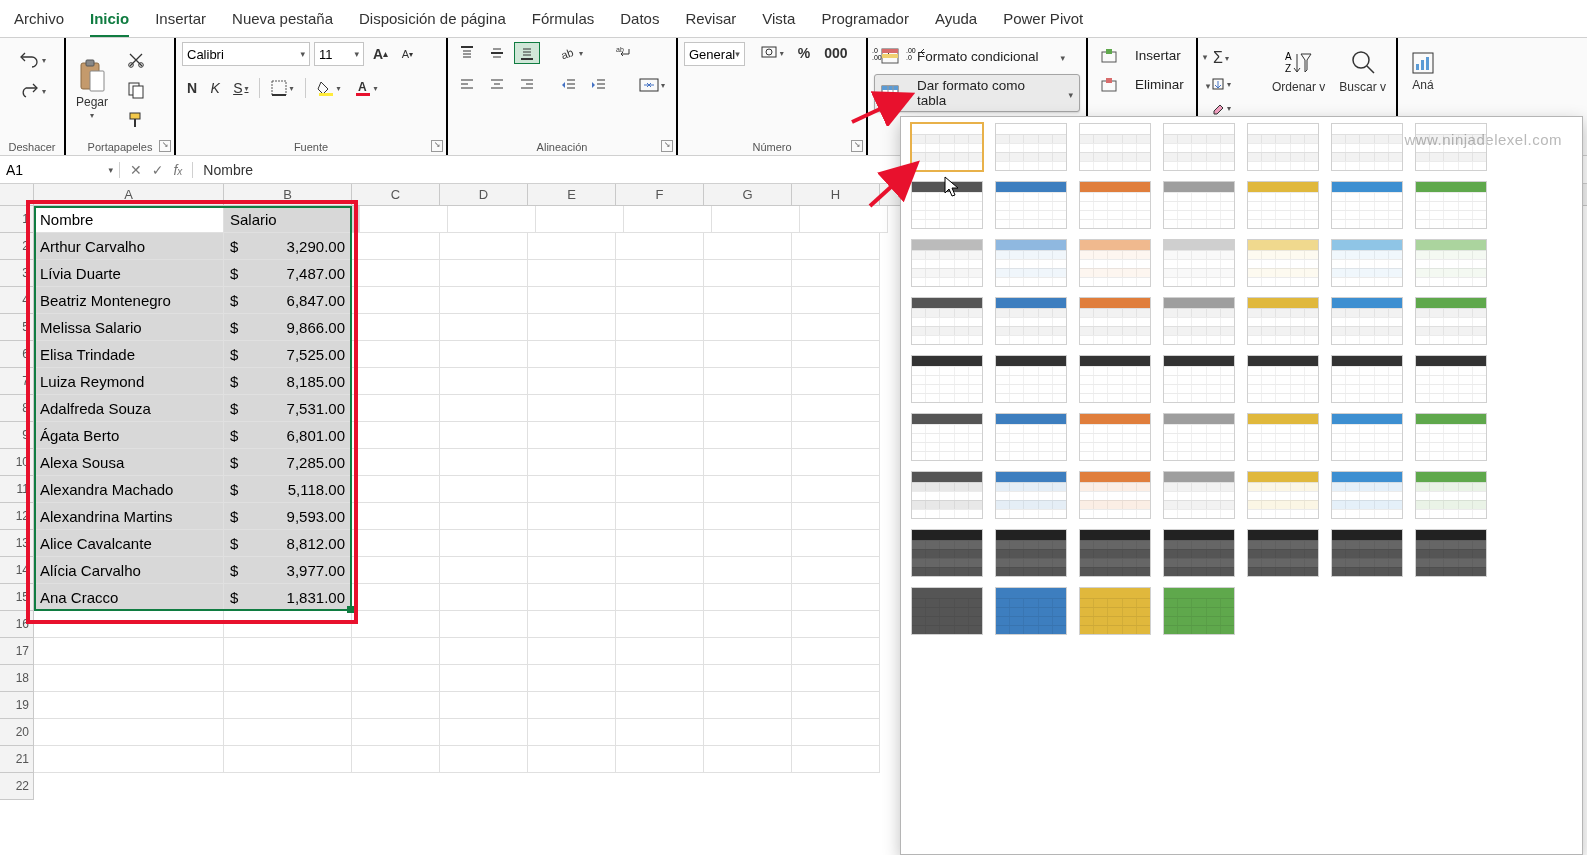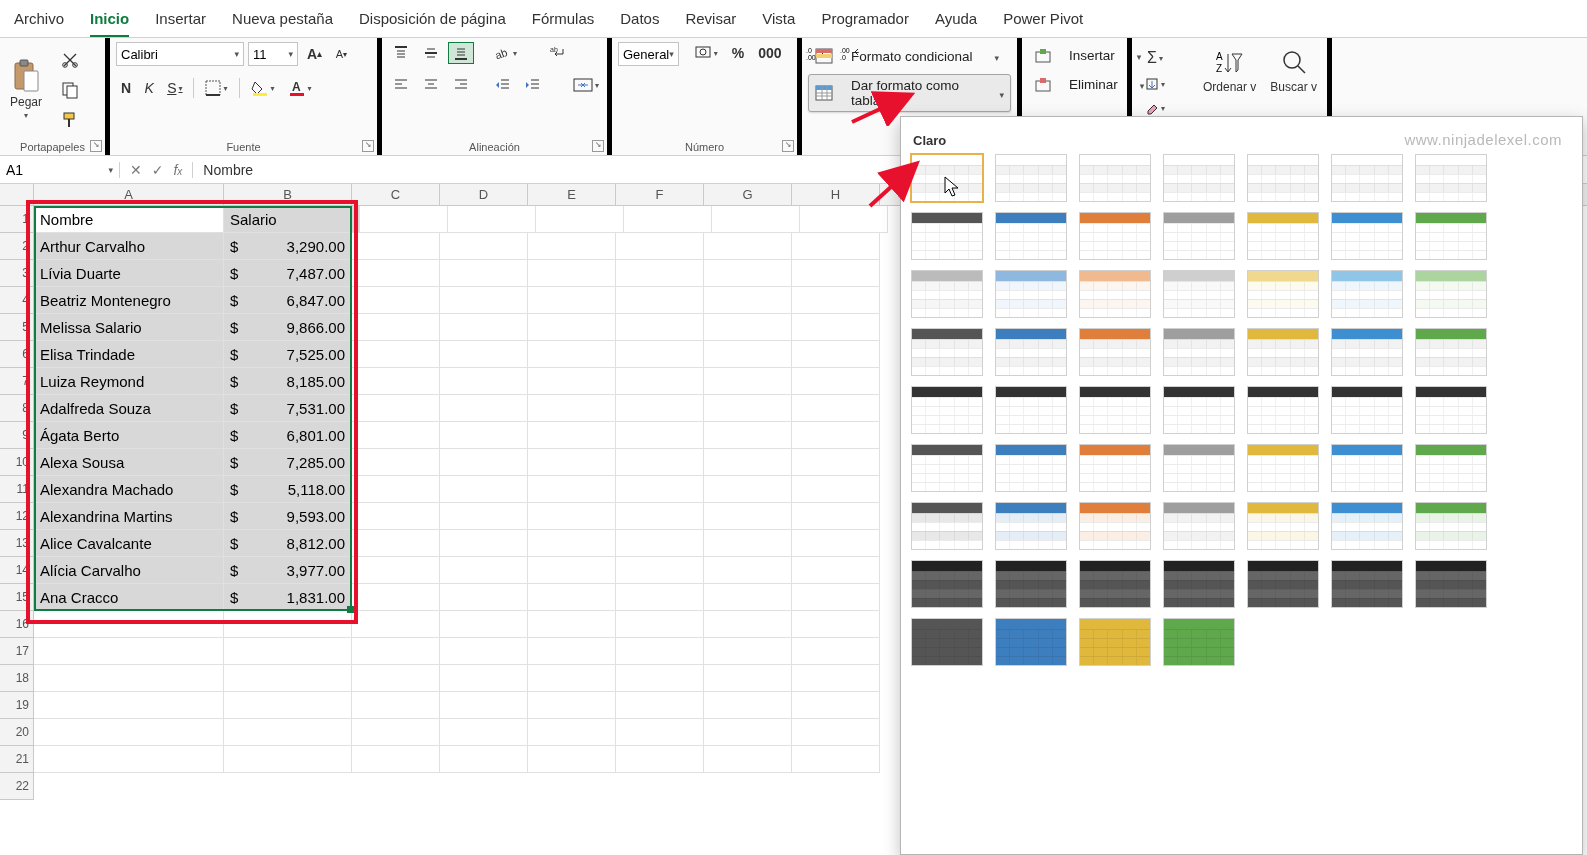--- a/index.html
+++ b/index.html
@@ -5,21 +5,21 @@
   * { margin: 0; padding: 0; box-sizing: border-box; font-family: "Segoe UI", -apple-system, sans-serif; user-select: none; }
   body { background: #fff; width: 1587px; height: 855px; overflow: hidden; position: relative; }
 
   
   .menu-tabs { display:flex; gap:26px; padding:6px 14px 0 14px; font-size:15px; color:#333; border-bottom:1px solid #d0d0d0;}
   .menu-tabs div { padding:4px 0 8px 0; cursor:pointer;}
   .menu-tabs .active { color:#107c41; border-bottom:2px solid #107c41; font-weight:600;}
 
   
   .ribbon { display:flex; border-bottom:1px solid #d0d0d0; height:118px; background:#fafafa;}
-  .group { border-right:5px solid #000000; display:flex; flex-direction:column; justify-content:space-between; padding:4px 6px 2px 6px; position:relative;}
+  .group { border-right:2px solid #000000; display:flex; flex-direction:column; justify-content:space-between; padding:4px 6px 2px 6px; position:relative;}
   .group .body { display:flex; align-items:flex-start; gap:4px; flex:1;}
   .group .label{ font-size:11px; color:#555; text-align:center; padding-top:4px;}
   .group .launcher{ position:absolute; right:3px; bottom:3px; width:12px; height:12px; border:1px solid #999; font-size:8px; line-height:8px; text-align:center; color:#666;}
 
   .icon-btn{ min-width:20px; min-height:20px; display:flex; align-items:center; justify-content:center; font-size:14px; color:#333; border:1px solid transparent; padding:2px 4px; cursor:pointer;}
   .icon-btn.small{ font-size:12px;}
   .drop::after{ content:"▾"; font-size:8px; color:#555; margin-left:2px;}
 
   .big-btn{ display:flex; flex-direction:column; align-items:center; gap:2px; font-size:12px; color:#333; padding:2px 4px; cursor:pointer;}
   .big-btn svg{ display:block;}
@@ -91,20 +91,37 @@
     <div>Datos</div>
     <div>Revisar</div>
     <div>Vista</div>
     <div>Programador</div>
     <div>Ayuda</div>
     <div>Power Pivot</div>
   </div>
 
 <div class="ribbon">
 
+  <div class="group" style="width:66px;">
+    <div class="body" style="flex-direction:column; align-items:center; gap:8px; padding-top:6px;">
+      <div class="icon-btn drop">
+        <svg width="22" height="18" viewBox="0 0 22 18">
+            <path d="M4 9h10a5 5 0 0 1 0 10" fill="none" stroke="#333" stroke-width="1.3" transform="translate(0,-3)"></path>
+            <path d="M7 5 3 9l4 4" fill="none" stroke="#333" stroke-width="1.3" transform="translate(0,-3)"></path>
+          </svg>
+      </div>
+      <div class="icon-btn drop">
+        <svg width="22" height="16" viewBox="0 0 22 16">
+            <path d="M18 7H8a5 5 0 0 0 0 9" fill="none" stroke="#333" stroke-width="1.3" transform="translate(0,-2)"></path>
+            <path d="M15 3l4 4-4 4" fill="none" stroke="#333" stroke-width="1.3" transform="translate(0,-2)"></path>
+          </svg>
+      </div>
+    </div>
+    <div class="label">Deshacer</div>
+  </div>
 
   <div class="group" style="width:110px;">
     <div class="body" style="align-items:center;">
       <div class="big-btn">
         <svg width="30" height="34" viewBox="0 0 30 34">
             <rect x="4" y="4" width="18" height="26" rx="2" fill="#c49a6c" stroke="#8a6a44"></rect>
             <rect x="9" y="1" width="8" height="6" rx="1" fill="#888" stroke="#555"></rect>
             <rect x="13" y="12" width="14" height="20" rx="1" fill="#fff" stroke="#888"></rect>
           </svg>
         <span>Pegar</span>
@@ -387,20 +404,33 @@
       <div class="big-btn">
         <svg width="28" height="30">
             <circle cx="12" cy="12" r="8" fill="none" stroke="#333" stroke-width="1.5"></circle>
             <line x1="18" y1="18" x2="25" y2="25" stroke="#333" stroke-width="1.5"></line>
           </svg>
         <span>Buscar v</span>
       </div>
     </div>
   </div>
 
+  <div class="group" style="width:50px; border-right:0;">
+    <div class="body" style="justify-content:center; padding-top:6px;">
+      <div class="big-btn">
+        <svg width="26" height="26">
+            <rect x="3" y="3" width="20" height="20" fill="none" stroke="#333"></rect>
+            <rect x="6" y="14" width="3" height="6" fill="#5b9bd5"></rect>
+            <rect x="11" y="10" width="3" height="10" fill="#5b9bd5"></rect>
+            <rect x="16" y="7" width="3" height="13" fill="#5b9bd5"></rect>
+          </svg>
+        <span>Aná</span>
+      </div>
+    </div>
+  </div>
 </div>
 
 <div class="fx-row">
   <div class="name-box">
       <span>A1</span>
       <span style="font-size:9px;color:#555;">▾</span>
     </div>
   <div class="fx-ctrls">
     <span>✕</span>
     <span>✓</span>
@@ -717,21 +747,20 @@
       </marker>
     </defs>
   <line x1="4" y1="32" x2="60" y2="6" stroke="#e8112d" stroke-width="4" marker-end="url(#ah1)"></line>
 </svg>
 <svg class="arrow" style="left:866px; top:160px; width:54px; height:50px;">
   <line x1="4" y1="46" x2="48" y2="6" stroke="#e8112d" stroke-width="4" marker-end="url(#ah1)"></line>
 </svg>
 
 <div class="gallery">
   <div class="watermark">www.ninjadelexel.com</div>
-  <h4>Claro</h4>
   <div id="lightRows">
       <div class="swatch-row">
         <div class="swatch hover">
           <div class="hdr" style="background: rgba(255, 255, 255, 0);"></div>
           <div class="line" style="background: rgba(0, 0, 0, 0.05);">
             <span></span>
             <span></span>
             <span></span>
             <span></span>
             <span></span>

